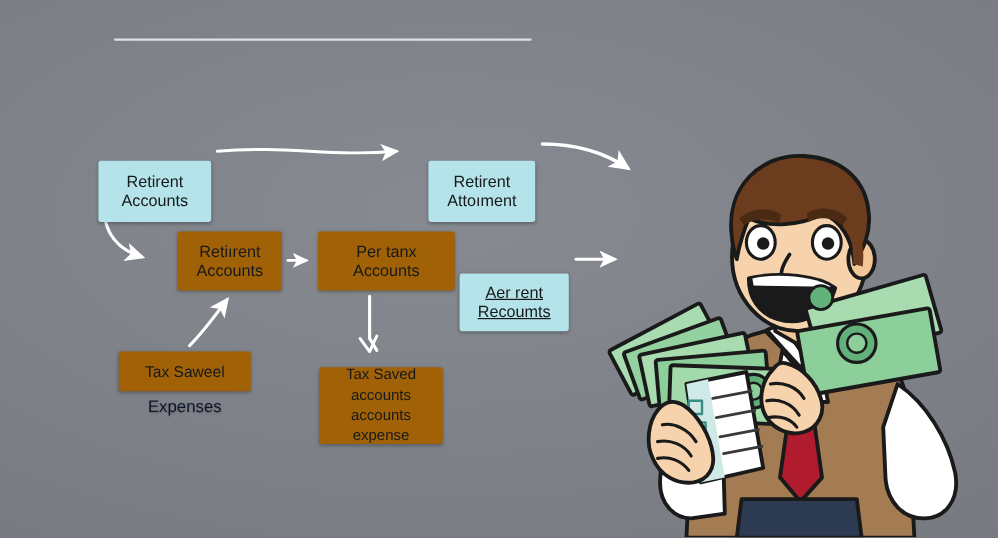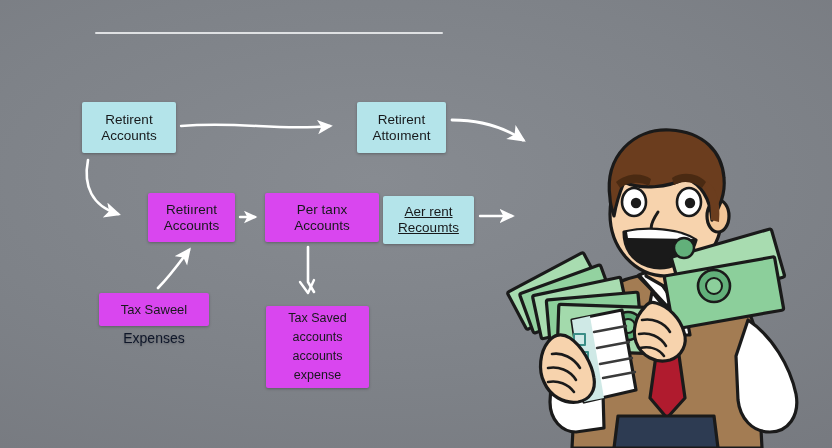--- a/index.html
+++ b/index.html
@@ -61,35 +61,35 @@
     align-items: center;
     justify-content: center;
     text-align: center;
     color: #17191b;
     font-size: 13.5px;
     line-height: 16px;
     border-radius: 2px;
     box-shadow: 0 1px 3px rgba(0,0,0,0.28);
     padding: 4px 5px;
   }
-  .node.blue  { background: #b4e4ea; }
-  .node.yellow{ background: #d946ef; }
+  .node.blue  { background: #b4e4ea; margin-top: 32px; }
+  .node.yellow{ background: #a16207; }
   .node .ln { display: block; white-space: nowrap; }
 
   #node-retirement-accounts-top { left: 82px;  top: 102px; width: 94px;  height: 51px; }
   #node-retirement-attainment   { left: 357px; top: 102px; width: 89px;  height: 51px; }
 
   #node-retirement-accounts-mid { left: 148px; top: 193px; width: 87px;  height: 49px; }
   #node-pretax-accounts         { left: 265px; top: 193px; width: 114px;  height: 49px; }
   #node-current-accounts        { left: 383px; top: 196px; width: 91px;  height: 48px; text-decoration: underline; }
 
   #node-tax-saved               { left: 99px;  top: 293px; width: 110px; height: 33px;
                                   font-size: 13px; }
-  #node-tax-saved-business      { left: 266px; top: 306px; width: 103px; height: 82px;
-                                  font-size: 12.5px; line-height: 17px; justify-content: space-between; }
+  #node-tax-saved-business      { left: 266px; top: 306px; width: 103px; height: 64px;
+                                  font-size: 12.5px; line-height: 17px; }
 
   
   #label-expenses {
     position: absolute;
     left: 99px;
     top: 330px;
     width: 110px;
     text-align: center;
     color: #0f172a;
     font-size: 14px;

